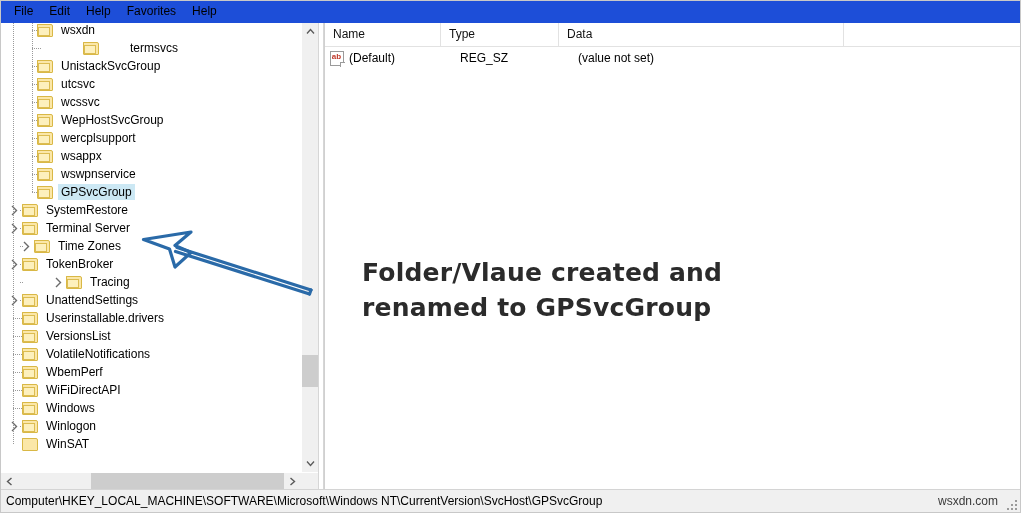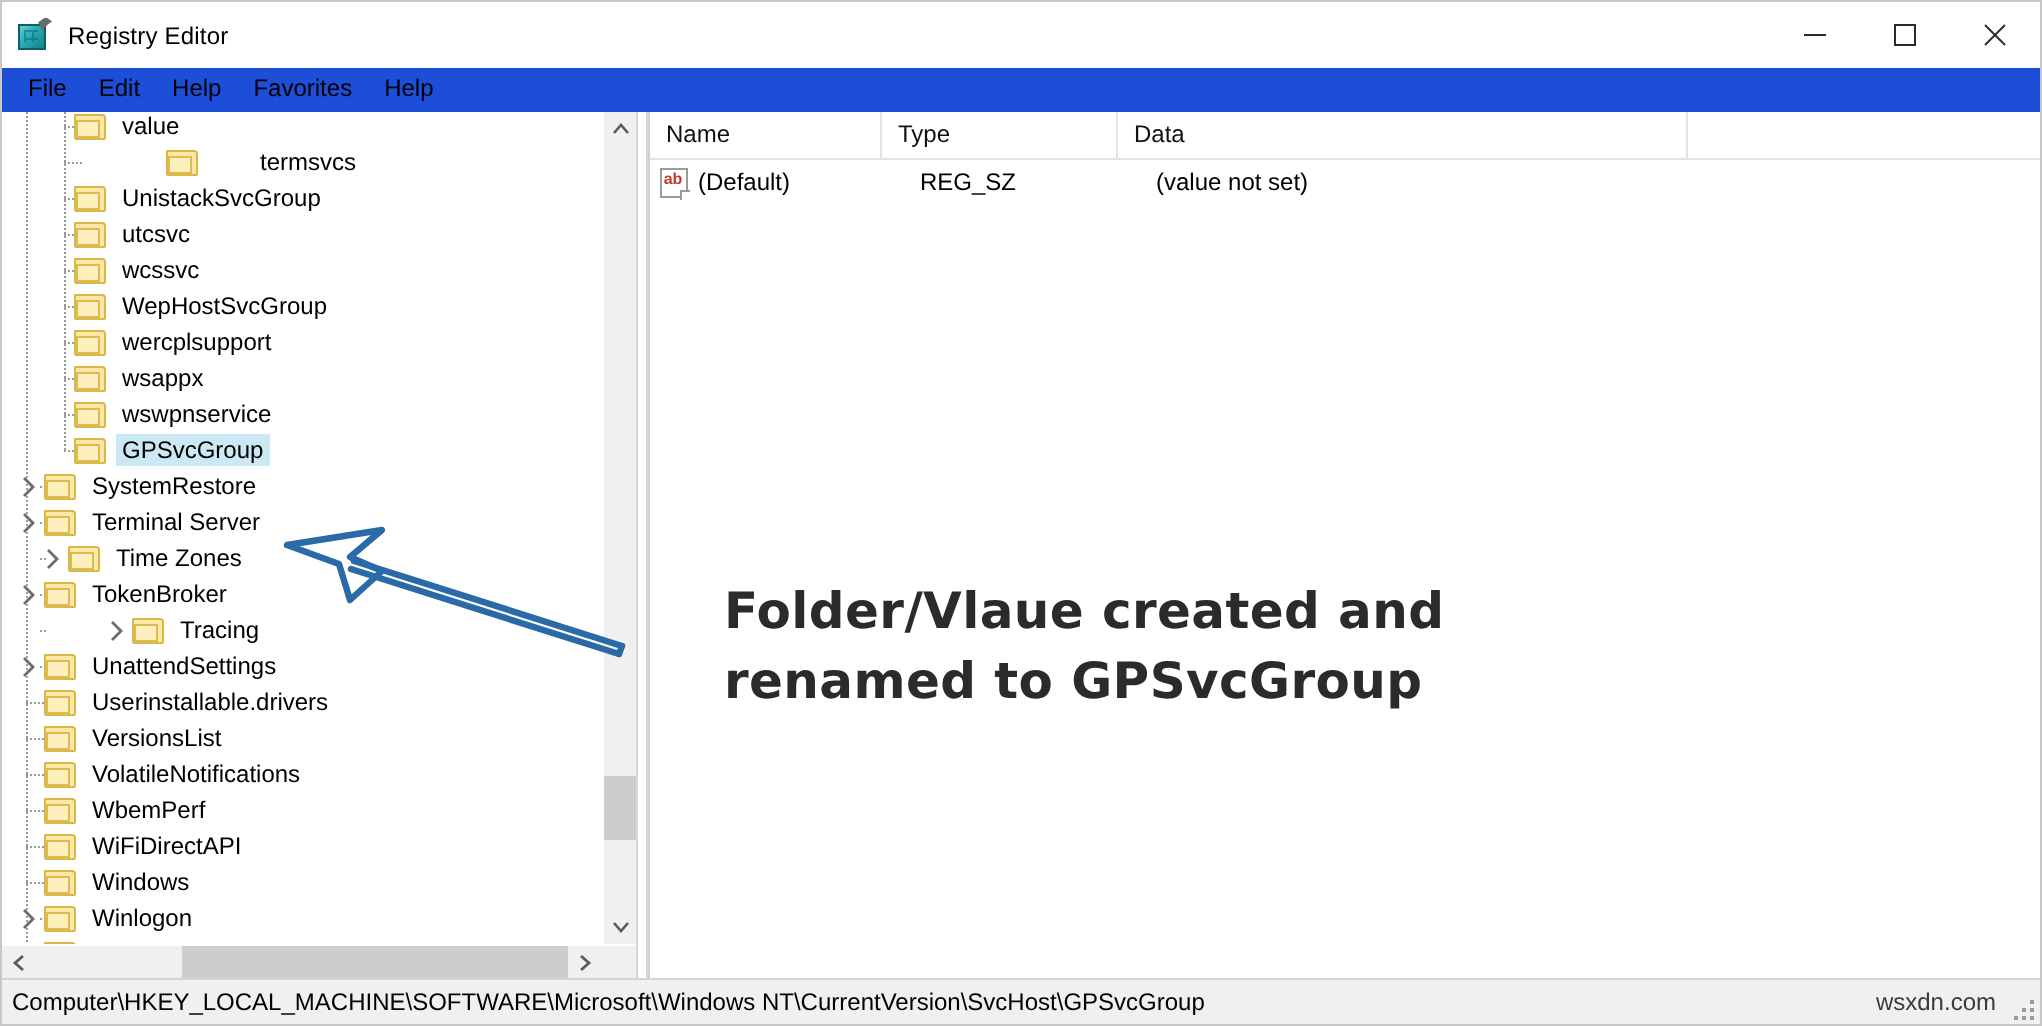--- a/index.html
+++ b/index.html
@@ -326,45 +326,20 @@
   }
   .grip i {
     position:absolute; width:2px; height:2px; background:#9a9a9a;
   }
 </style>
 </head>
 <body>
 
 <div id="app">
 
-  <div class="titlebar">
-    <div class="app-icon">
-      <div class="cube"></div>
-        <div class="pin"></div>
-    </div>
-    <div class="title-text">Registry Editor</div>
-    <div class="win-controls">
-      <div class="win-btn">
-        <svg width="11" height="11" viewBox="0 0 11 11">
-            <line x1="0" y1="5.5" x2="11" y2="5.5" stroke="#2b2b2b" stroke-width="1"></line>
-          </svg>
-      </div>
-      <div class="win-btn">
-        <svg width="11" height="11" viewBox="0 0 11 11">
-            <rect x="0.5" y="0.5" width="10" height="10" fill="none" stroke="#2b2b2b" stroke-width="1"></rect>
-          </svg>
-      </div>
-      <div class="win-btn close">
-        <svg width="11" height="11" viewBox="0 0 11 11">
-            <line x1="0.5" y1="0.5" x2="10.5" y2="10.5" stroke="#2b2b2b" stroke-width="1"></line>
-            <line x1="10.5" y1="0.5" x2="0.5" y2="10.5" stroke="#2b2b2b" stroke-width="1"></line>
-          </svg>
-      </div>
-    </div>
-  </div>
 
   <div class="menubar">
     <div class="menu-item">File</div>
     <div class="menu-item">Edit</div>
     <div class="menu-item">Help</div>
     <div class="menu-item">Favorites</div>
     <div class="menu-item">Help</div>
   </div>
 
   <div class="content">
@@ -400,21 +375,21 @@
               <div class="hline" style="left: 19px; width: 4px; top: 403px;"></div>
             </div>
             <div class="tree-row" style="position: absolute; left: 0px; right: 0px; top: -2px;">
               <div style="width: 20px; flex: 0 0 auto;"></div>
               <div class="expander"></div>
               <div class="folder">
                 <div class="tab"></div>
                 <div class="back"></div>
                 <div class="front"></div>
               </div>
-              <div class="tree-label">value</div>
+              <div class="tree-label">wsxdn</div>
             </div>
             <div class="tree-row" style="position: absolute; left: 0px; right: 0px; top: 16px; gap: 23px;">
               <div style="width: 20px; flex: 0 0 auto;"></div>
               <div class="expander"></div>
               <div class="folder">
                 <div class="tab"></div>
                 <div class="back"></div>
                 <div class="front"></div>
               </div>
               <div class="tree-label">termsvcs</div>

